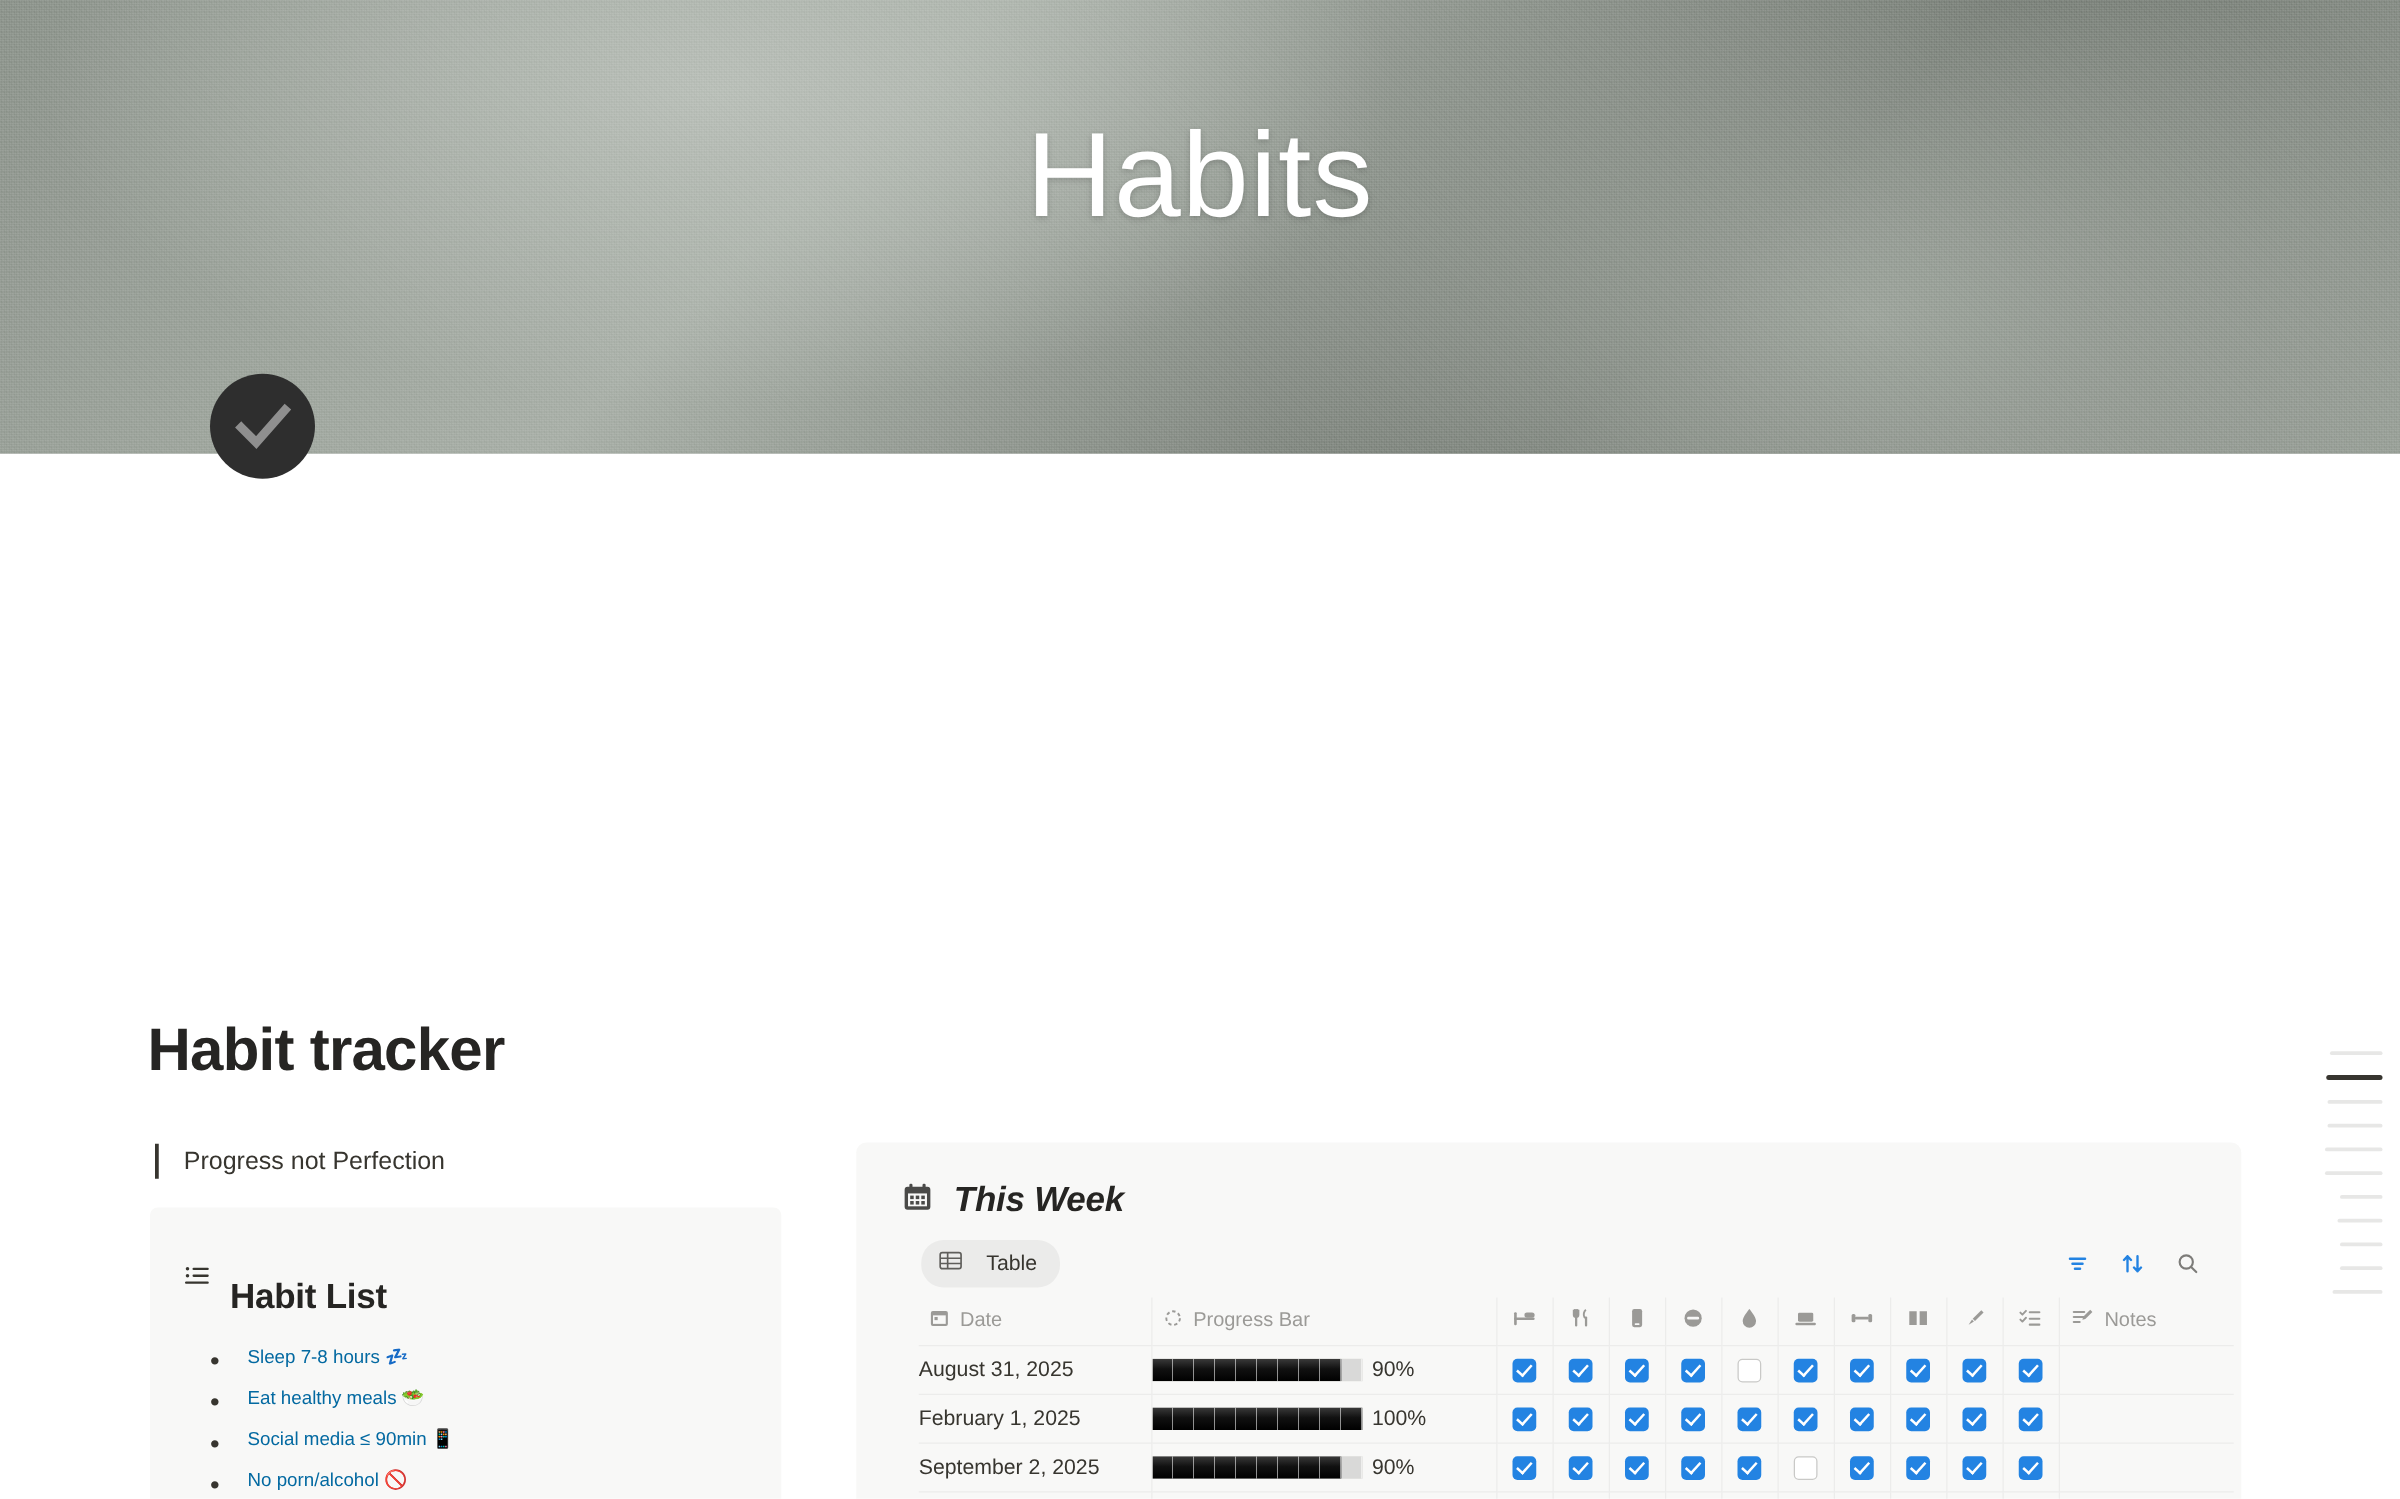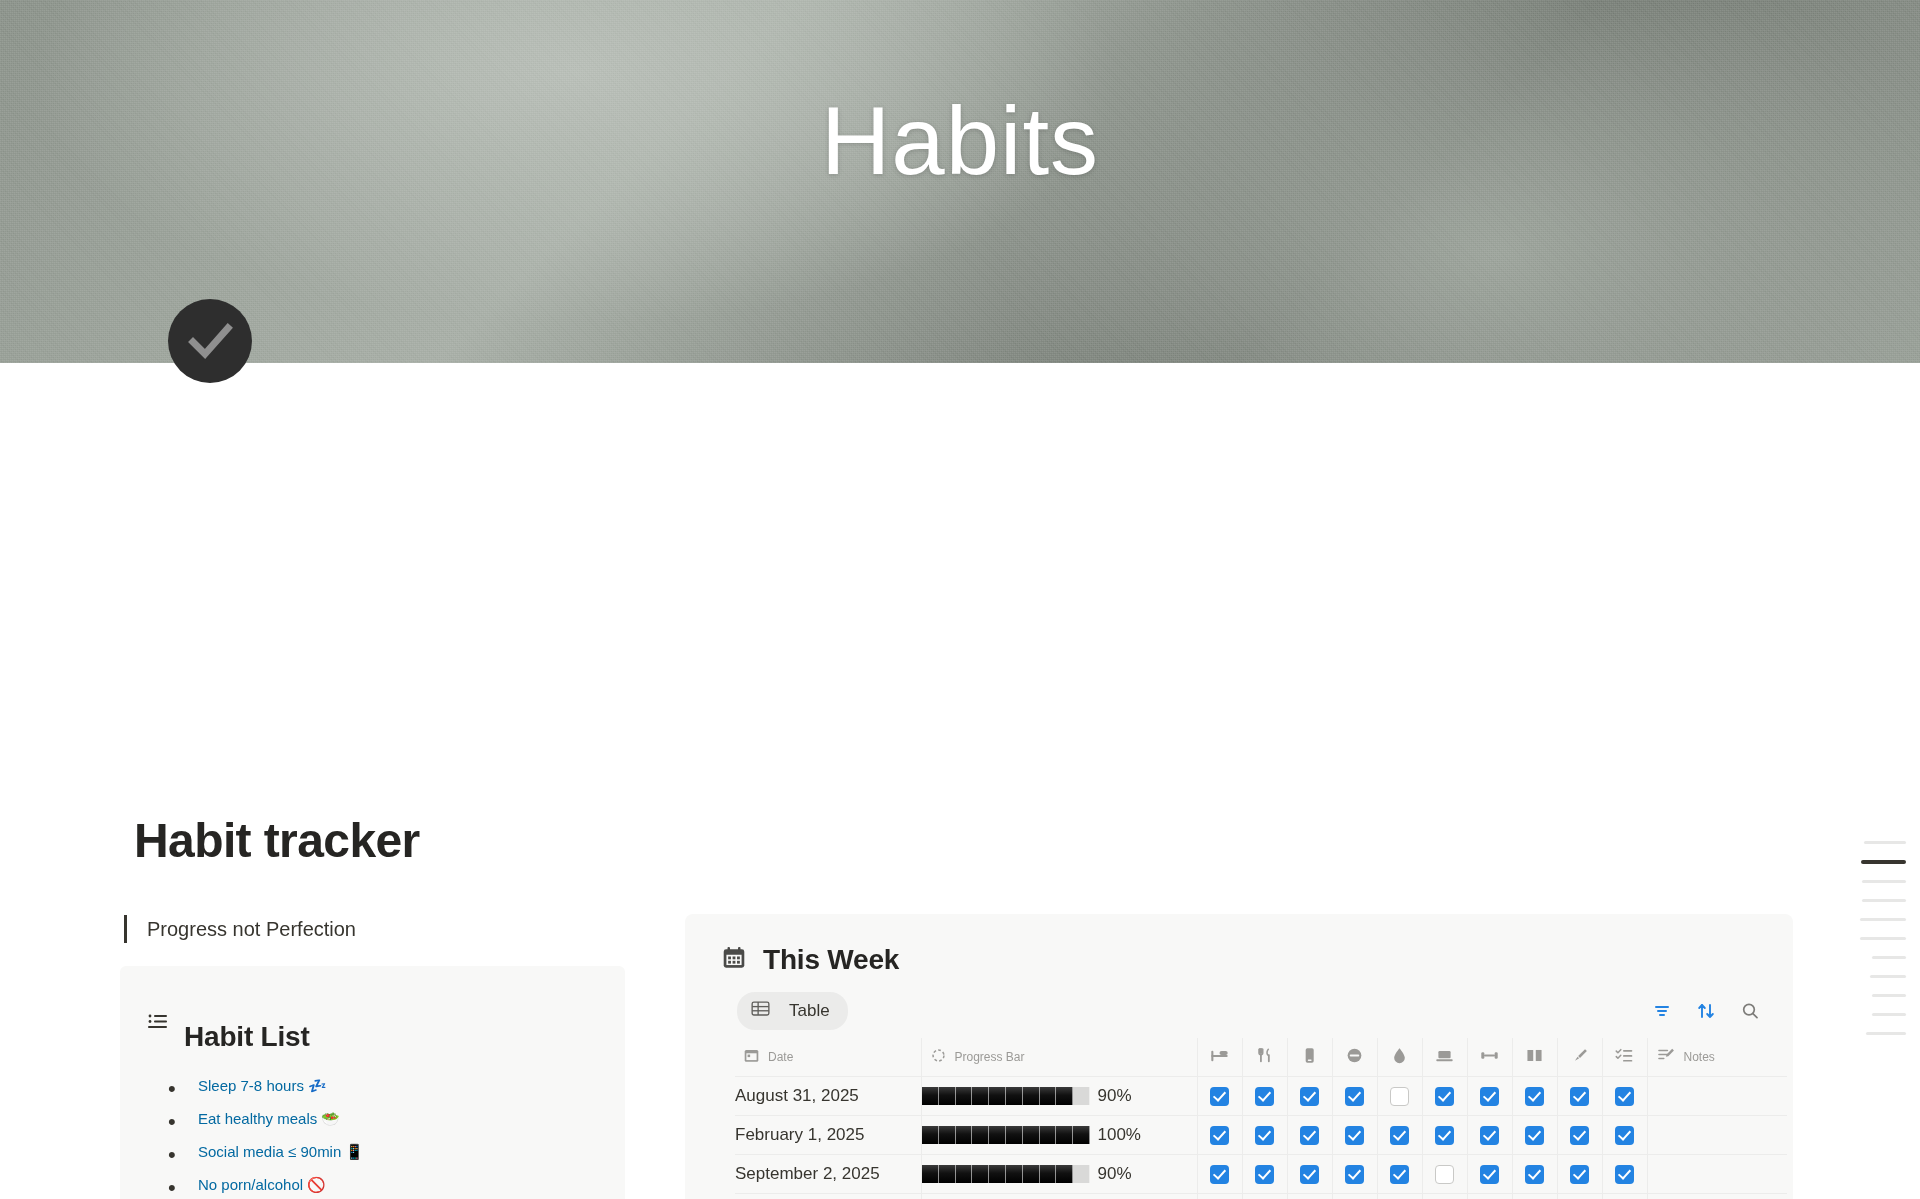--- a/index.html
+++ b/index.html
@@ -56,21 +56,21 @@
   }
   .page-icon svg { display:block; }
 
   
   .page {
     position: relative;
     padding: 0 0 0 0;
   }
   .page-title {
     position: absolute;
-    left: 134px; top: 450px;
+    left: 118px; top: 450px;
     font-size: 48px;
     font-weight: 700;
     letter-spacing: -0.6px;
     color: #262523;
   }
 
   
   .left-col {
     position: absolute;
     left: 120px; top: 551px;
@@ -135,21 +135,21 @@
     border-radius: 8px;
     padding: 22px 24px 26px 24px;
   }
   .db-head {
     display: flex; align-items: center;
     gap: 16px;
     margin: 8px 0 16px 12px;
   }
   .db-title {
     font-size: 28px; font-weight: 700;
-    color: #262523; letter-spacing: -0.2px;
+    color: #262523; letter-spacing: -0.2px; font-style: italic;
   }
   .db-toolbar {
     display: flex; align-items: center;
     justify-content: space-between;
     padding: 0 8px 0 28px;
     margin-bottom: 8px;
   }
   .view-pill {
     display: inline-flex; align-items: center; gap: 19px;
     background: #ebebea;
@@ -172,21 +172,21 @@
     border-bottom: 1px solid #ececeb;
     border-right: 1px solid #ececeb;
     padding: 0;
     font-weight: 400;
   }
   table.db th:last-child, table.db td:last-child { border-right: none; }
   thead th {
     height: 38px;
     text-align: left;
     color: #9b9a97;
-    font-size: 12px;
+    font-size: 16px;
     border-bottom: 1px solid #ececeb;
   }
   th.c-date { width: 186px; }
   th.c-prog { width: 276px; }
   th.c-hab  { width: 45px; }
   th.c-notes{ width: 140px; }
 
   .th-inner { display: flex; align-items: center; gap: 8px; padding-left: 8px; }
   .th-center { display: flex; align-items: center; justify-content: center; }
 

